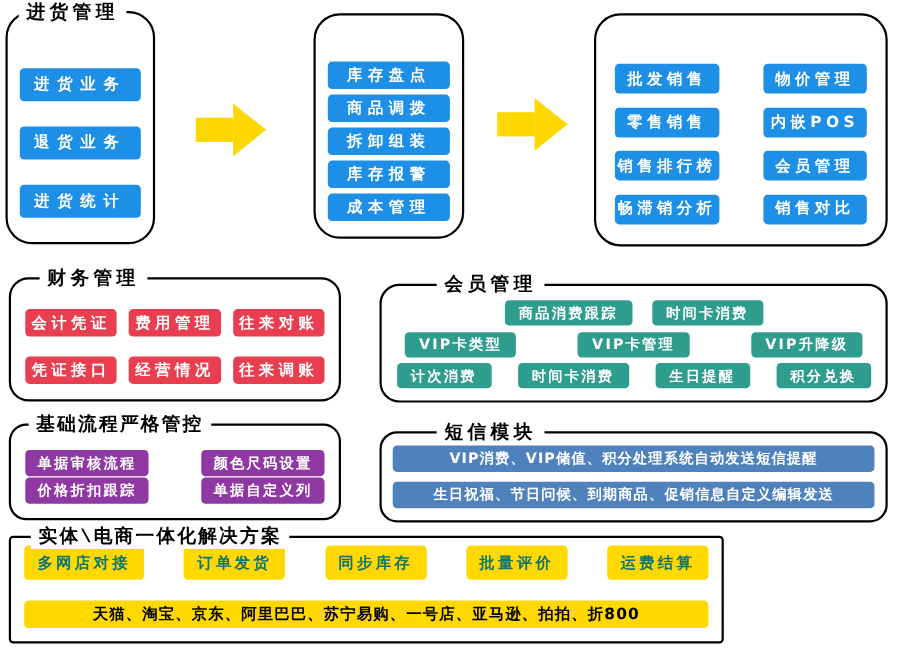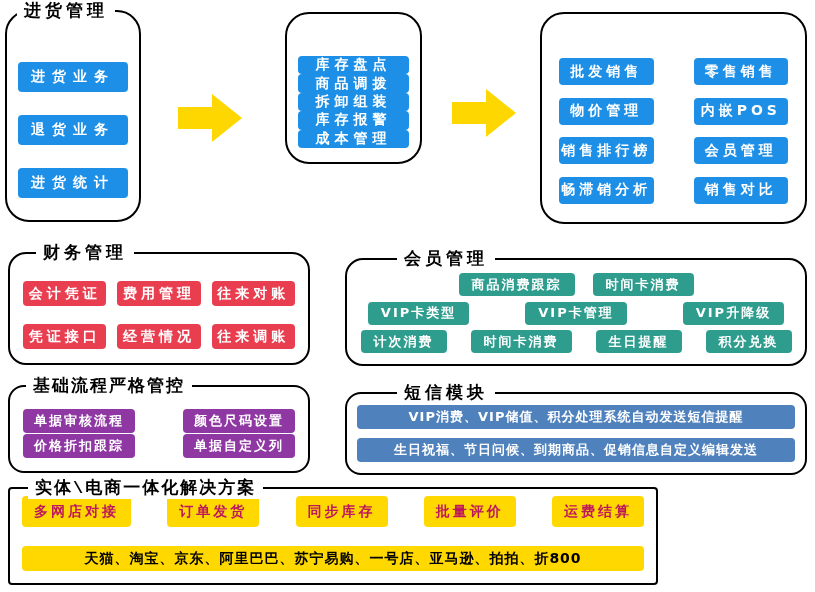--- a/index.html
+++ b/index.html
@@ -19,21 +19,21 @@
     border-radius:4px; display:flex; align-items:center; justify-content:center;
     white-space:nowrap; overflow:hidden;
   }
 
   
   .p-purchase { left:5px; top:10px; width:136px; height:212px; border-radius:24px;
     display:flex; flex-direction:column; justify-content:flex-end; gap:23px; padding:0 11px 22px; }
   .p-purchase .btn { height:30px; letter-spacing:7px; background:#1E8FE6; }
   .p-purchase .panel-title { left:10px; }
 
-  .p-inventory { left:285px; top:12px; width:137px; height:152px; border-radius:24px;
+  .p-inventory { left:285px; top:12px; width:137px; height:205px; border-radius:24px;
     display:flex; flex-direction:column; justify-content:space-between; padding:42px 11px 14px; }
   .p-inventory .btn { height:25px; letter-spacing:5px; background:#1E8FE6; }
 
   .p-sales { left:540px; top:12px; width:267px; height:212px; border-radius:24px;
     display:grid; grid-template-columns:1fr 1fr; column-gap:40px; padding:44px 17px 18px;
     align-content:space-between; }
   .p-sales .btn { height:27px; letter-spacing:4px; background:#1E8FE6; }
 
   .arrow { position:absolute; display:flex; align-items:center; }
   .arrow .shaft { width:34px; height:22px; background:#FFD700; }
@@ -68,21 +68,21 @@
   .p-sms { left:345px; top:392px; width:462px; height:83px; border-radius:16px;
     display:flex; flex-direction:column; justify-content:flex-end; gap:9px; padding:0 10px 11px; }
   .p-sms .panel-title { left:50px; }
   .p-sms .bar { height:24px; font-size:13px; letter-spacing:1px; background:#4F81BD; border-radius:4px; }
 
   
   .p-ecom { left:8px; top:487px; width:650px; height:98px; border-radius:4px;
     display:flex; flex-direction:column; justify-content:flex-end; gap:19px; padding:0 12px 12px; }
   .p-ecom .panel-title { left:18px; }
   .e-row { display:flex; justify-content:space-between; }
-  .btn-yellow { background:#FFD800; color:#be185d; height:31px; font-size:14px; font-weight:bold;
+  .btn-yellow { background:#FFD800; color:#0f766e; height:31px; font-size:14px; font-weight:bold;
     letter-spacing:3px; padding:0 12px; border-radius:4px; display:flex; align-items:center;
     justify-content:center; white-space:nowrap; }
   .platform-bar { background:#FFD800; color:#000; height:25px; font-size:14px; font-weight:bold;
     letter-spacing:1px; border-radius:4px; display:flex; align-items:center; justify-content:center;
     white-space:nowrap; }
 </style>
 </head>
 <body>
 
 <div class="canvas">
@@ -107,22 +107,22 @@
     <div class="btn">成本管理</div>
   </section>
 
   <div class="arrow arrow2">
     <div class="shaft"></div>
     <div class="head"></div>
   </div>
 
   <section class="panel p-sales">
     <div class="btn">批发销售</div>
+    <div class="btn">物价管理</div>
     <div class="btn">零售销售</div>
-    <div class="btn">物价管理</div>
     <div class="btn">内嵌POS</div>
     <div class="btn">销售排行榜</div>
     <div class="btn">会员管理</div>
     <div class="btn">畅滞销分析</div>
     <div class="btn">销售对比</div>
   </section>
 
   <section class="panel p-finance">
     <div class="panel-title">财务管理</div>
     <div class="btn">会计凭证</div>

